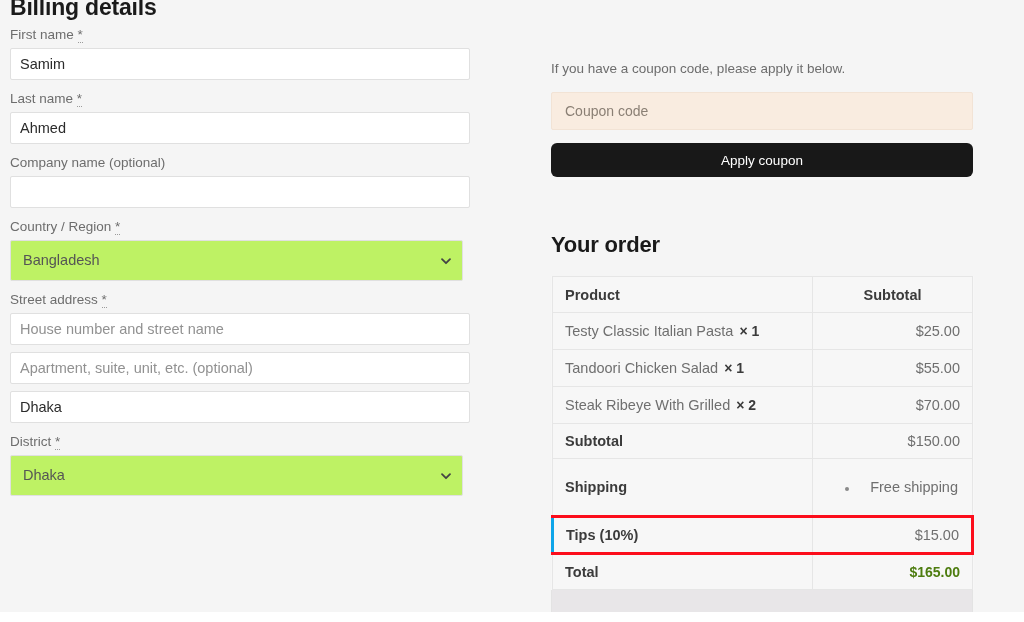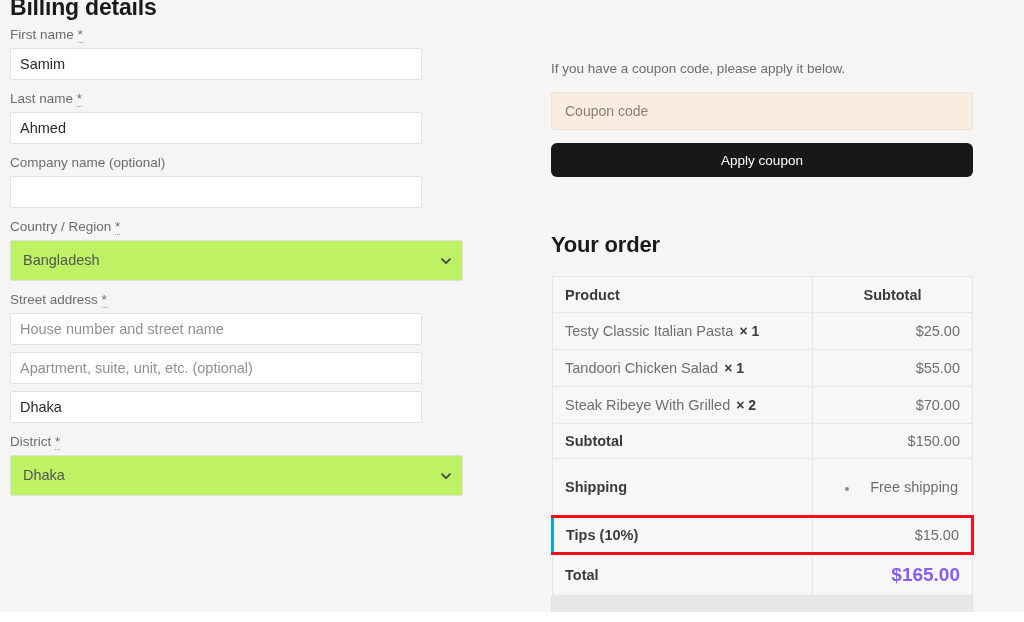--- a/index.html
+++ b/index.html
@@ -44,21 +44,21 @@
     padding-bottom: 3px;
   }
   .req {
     color: #6d6d6d;
     text-decoration: none;
     border-bottom: 1px dotted #9b9b9b;
     font-size: 13.5px;
   }
   .field-input {
     display: block;
-    width: 412px;
+    width: 460px;
     height: 32px;
     background: #ffffff;
     border: 1px solid #e0e0e0;
     border-radius: 2px;
     padding: 0 9px;
     font-size: 14.5px;
     font-family: "Liberation Sans", sans-serif;
     color: #2b2b2b;
     outline: none;
     margin-bottom: 7px;
@@ -188,23 +188,23 @@
   td.cell-label-bold {
     text-align: left;
     padding: 9px 12px;
     font-size: 14.5px;
     font-weight: bold;
     color: #3b3b3b;
   }
   td.cell-amt-bold {
     text-align: right;
     padding: 9px 12px;
-    font-size: 19px;
-    font-weight: bold;
-    color: #8b5cf6;
+    font-size: 14px;
+    font-weight: bold;
+    color: #4d7c0f;
   }
   .ship-row td { height: 58px; }
   .ship-list {
     list-style: none;
     margin: 0;
     padding: 0;
     text-align: right;
   }
   .ship-list li {
     font-size: 14.5px;

